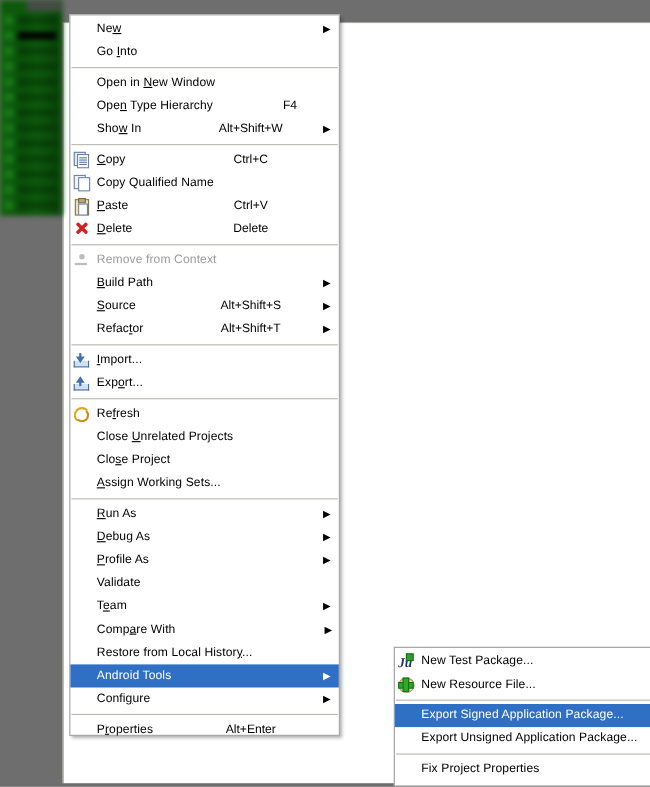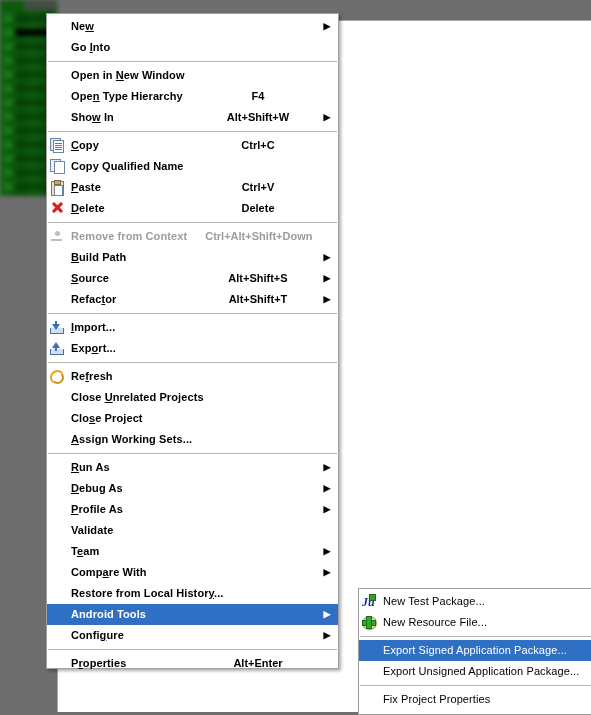--- a/index.html
+++ b/index.html
@@ -135,25 +135,24 @@
   .mi.selected .accel,
   .mi.selected .arrow { color: #ffffff; }
   .sep {
     height: 1px;
     margin: 3px 1px 3px 1px;
     background: #b6b6ae;
   }
 
   
   #context-menu {
-    left: 46px;
+    left: 63px;
     top: 13px;
-    width: 293px;
+    width: 246px;
     height: 656px;
-    font-weight: bold;
   }
   #context-menu .mi .accel { min-width: 104px; }
 
   
   #android-tools-submenu {
     left: 358px;
     top: 588px;
     width: 235px;
     height: 127px;
     box-shadow: 2px 2px 3px rgba(0,0,0,0.32);
@@ -400,21 +399,20 @@
     </div>
     <div class="sep"></div>
     <div class="mi disabled">
       <span class="icon">
         <span class="ic ic-ctx">
           <i class="a"></i>
           <i class="b"></i>
         </span>
       </span>
       <span class="label">Remove from Context</span>
-      <span class="accel">Ctrl+Alt+Shift+Down</span>
       <span class="arrow"></span>
     </div>
     <div class="mi">
       <span class="icon"></span>
       <span class="label"><u>B</u>uild Path</span>
       <span class="accel"></span>
       <span class="arrow">▶</span>
     </div>
     <div class="mi">
       <span class="icon"></span>

